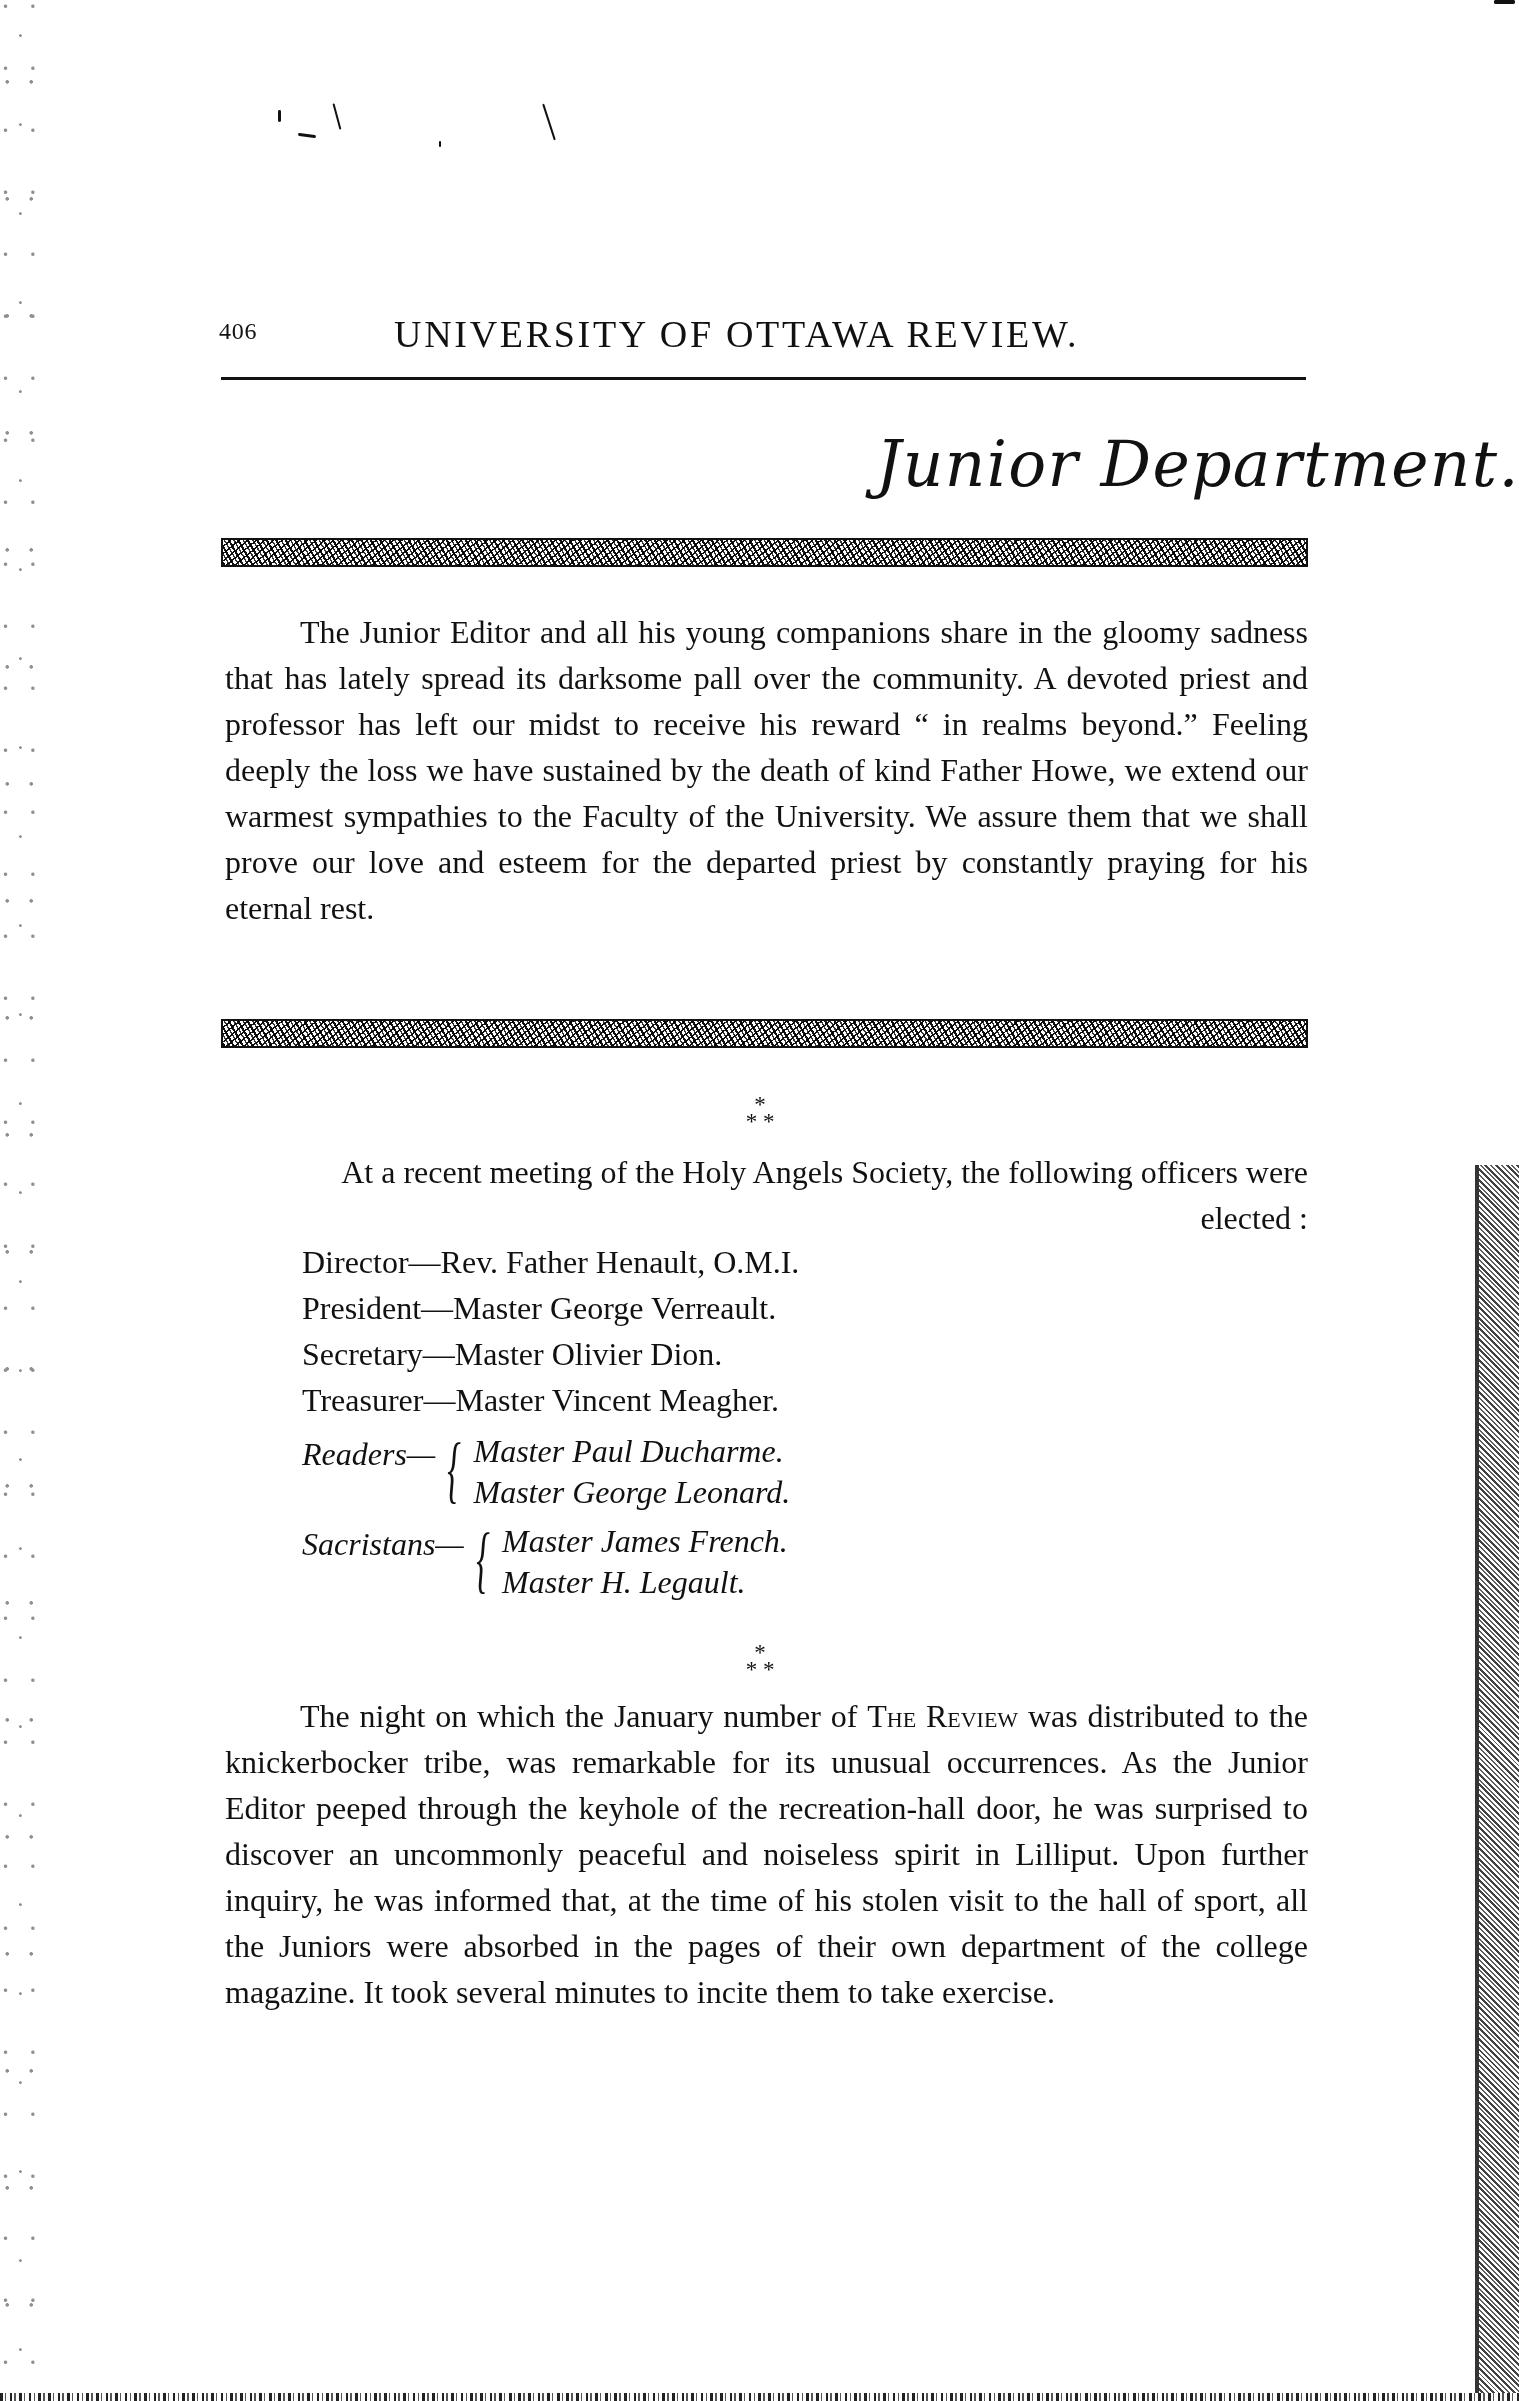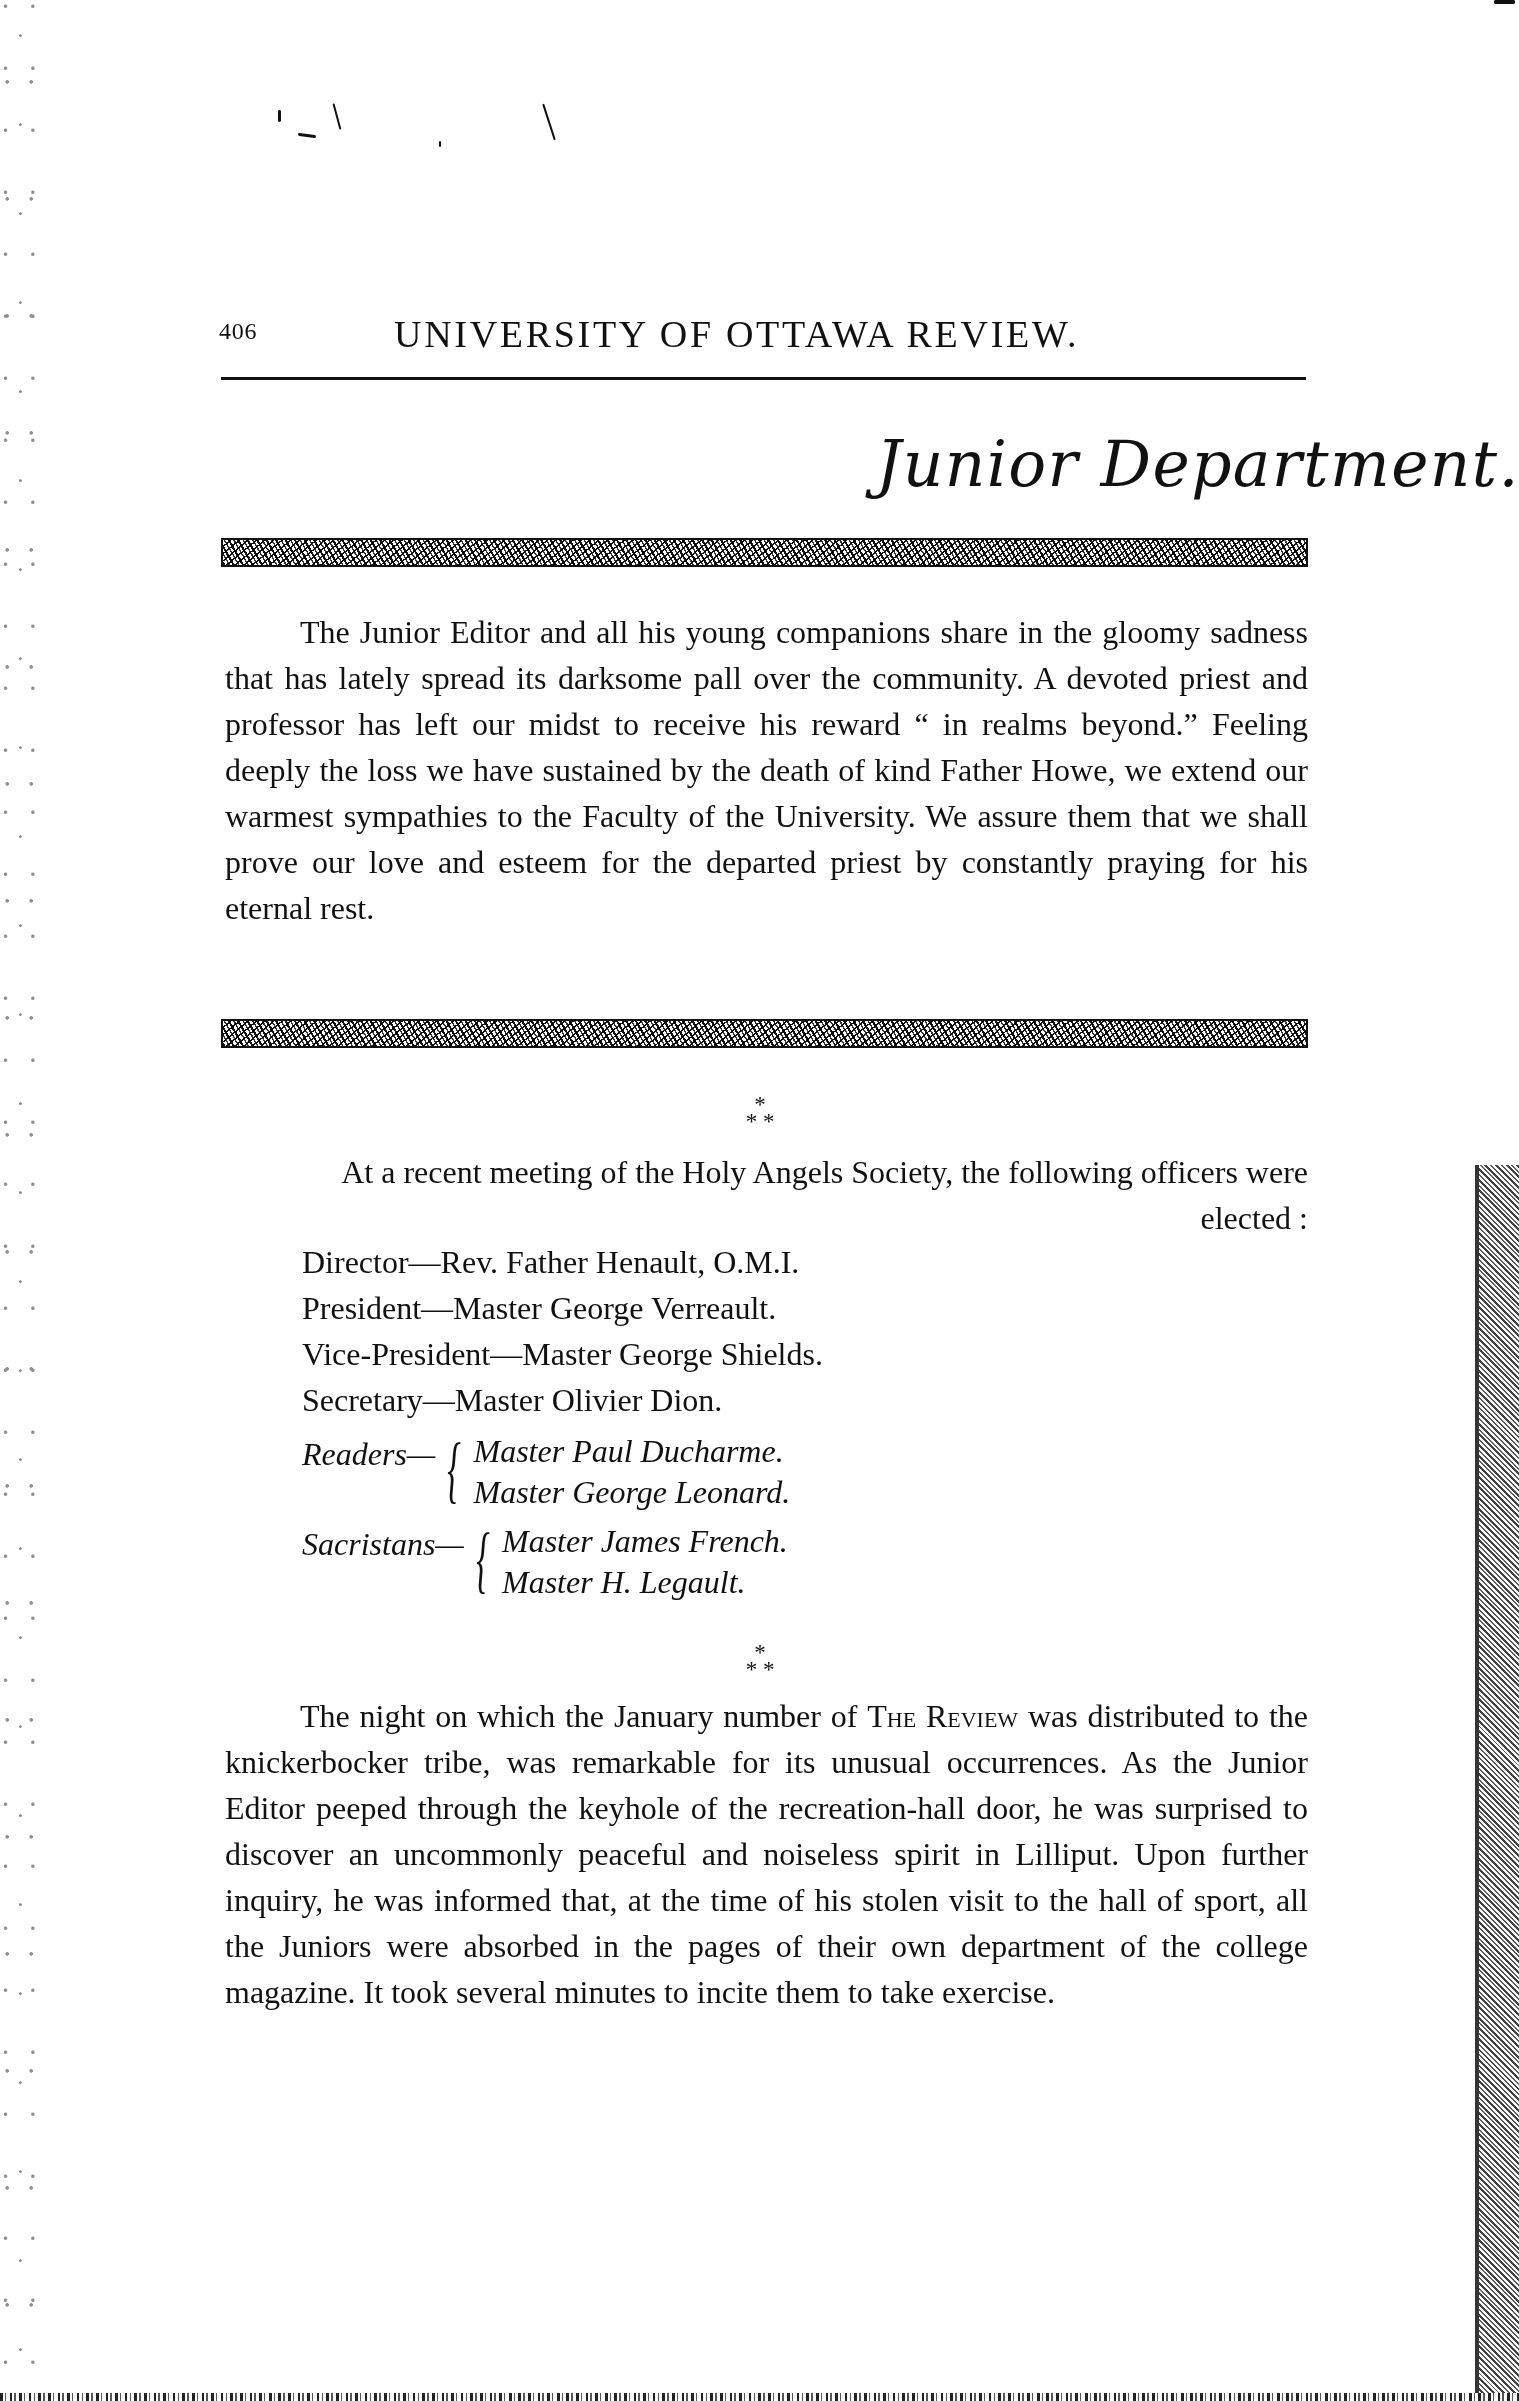--- a/index.html
+++ b/index.html
@@ -114,22 +114,22 @@
   <span class="row">* *</span>
 </div>
 
 <div class="body-text" style="top:1149px;">
   <p class="para" style="text-align:right;">At a recent meeting of the Holy Angels Society, the following officers were elected :</p>
 </div>
 
 <div class="officer-list">
   <div class="officer"><span>Director</span>—<span>Rev. Father Henault, O.M.I.</span></div>
   <div class="officer"><span>President</span>—<span>Master George Verreault.</span></div>
-  <div class="officer"><span>Vice-President</span>—<span>Master George Shields.</span></div>
   <div class="officer"><span>Secretary</span>—<span>Master Olivier Dion.</span></div>
+  <div class="officer"><span>Treasurer</span>—<span>Master Vincent Meagher.</span></div>
 
   <div class="brace-group">
     <span class="brace-label">Readers—</span>
     <span class="brace">{</span>
     <div class="brace-items">
       <div>Master Paul Ducharme.</div>
       <div>Master George Leonard.</div>
     </div>
   </div>
 

